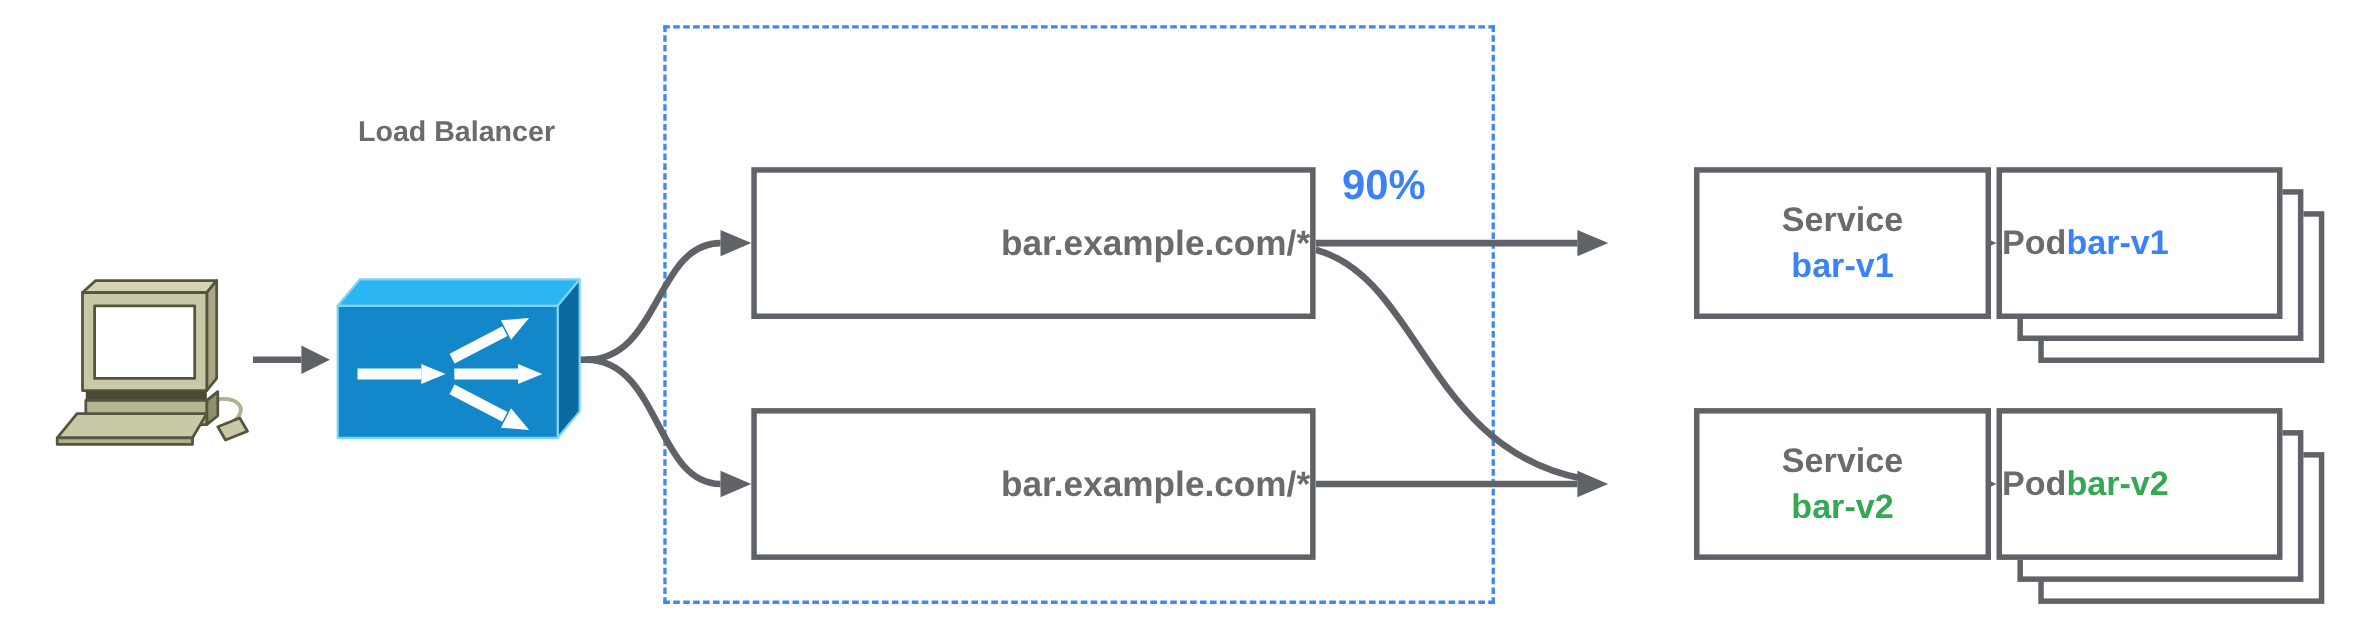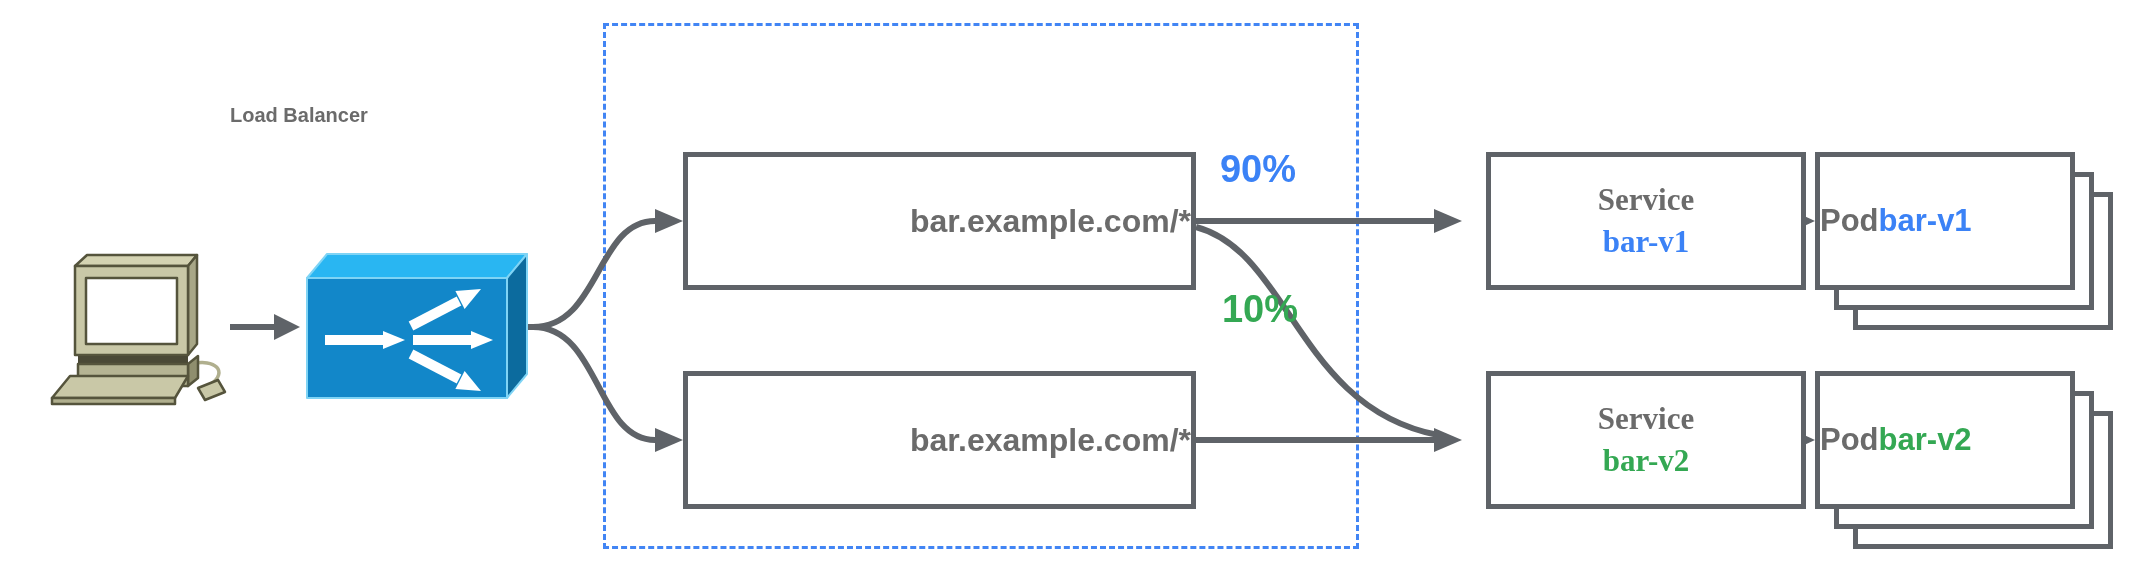--- a/index.html
+++ b/index.html
@@ -17,40 +17,40 @@
     left:603px;top:26px;width:756px;text-align:center;
     color:#4285f4;font-size:36px;line-height:46px;
   }
   
   .node{
     box-sizing:border-box;background:#ffffff;border:5px solid #5f6368;
     display:flex;flex-direction:column;align-items:center;justify-content:center;
     text-align:center;color:#6b6b6b;
   }
   .rule-box{left:683px;width:513px;height:138px;font-size:32px;line-height:44px;align-items:flex-end;}
-  .svc-box{left:1486px;width:320px;height:138px;font-size:31px;line-height:42px;font-family:Liberation Serif, serif;}
+  .svc-box{left:1540px;width:270px;height:138px;font-size:31px;line-height:42px;}
   .row1{top:152px;}
   .row2{top:371px;}
   .pod-stack{left:1815px;width:300px;height:180px;}
   .pod-stack.row1{top:152px;}
   .pod-stack.row2{top:371px;}
   .pod-card{
     box-sizing:border-box;position:absolute;width:260px;height:138px;
     background:#ffffff;border:5px solid #5f6368;
     display:flex;flex-direction:row;align-items:center;
     text-align:center;color:#6b6b6b;font-size:31px;line-height:42px;
   }
   .pod-back3{left:38px;top:40px;}
   .pod-back2{left:19px;top:20px;}
   .pod-front{left:0;top:0;}
   .blue{color:#3b82f6;}
   .green{color:#34a853;}
   .gray{color:#6b6b6b;}
   
-  .lb-label{left:230px;top:104px;width:370px;text-align:left;color:#6b6b6b;font-size:20px;}
+  .lb-label{left:230px;top:104px;width:370px;text-align:center;color:#6b6b6b;font-size:26px;}
   .pct{width:120px;text-align:center;font-size:38px;}
   .pct-90{left:1198px;top:148px;}
   .pct-10{left:1200px;top:288px;}
   svg{display:block;}
   .edges{left:0;top:0;pointer-events:none;}
 </style>
 </head>
 <body>
 
 <div class="canvas">
@@ -120,21 +120,20 @@
 
 
   <div class="abs node rule-box row1">
     <div class="gray">bar.example.com/*</div>
   </div>
   <div class="abs node rule-box row2">
     <div class="gray">bar.example.com/*</div>
   </div>
 
   <div class="abs pct pct-90 blue">90%</div>
-  <div class="abs pct pct-10 green">10%</div>
 
   <div class="abs node svc-box row1">
     <div class="gray">Service</div>
     <div class="blue">bar-v1</div>
   </div>
   <div class="abs node svc-box row2">
     <div class="gray">Service</div>
     <div class="green">bar-v2</div>
   </div>
 

